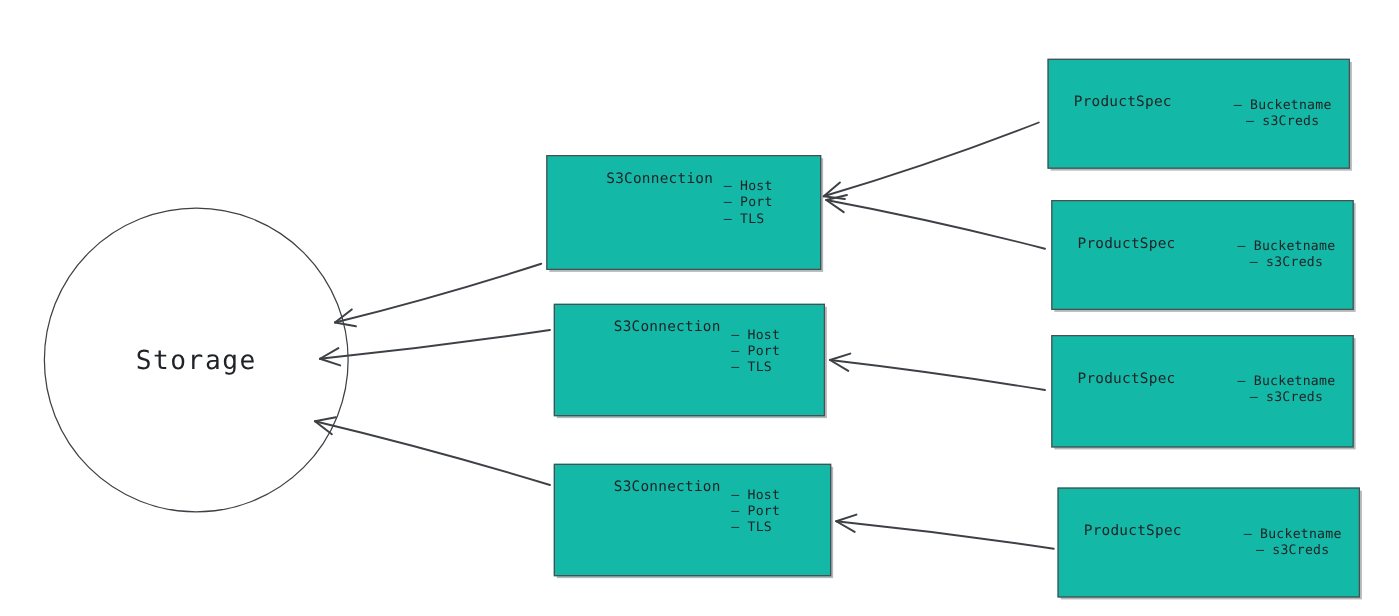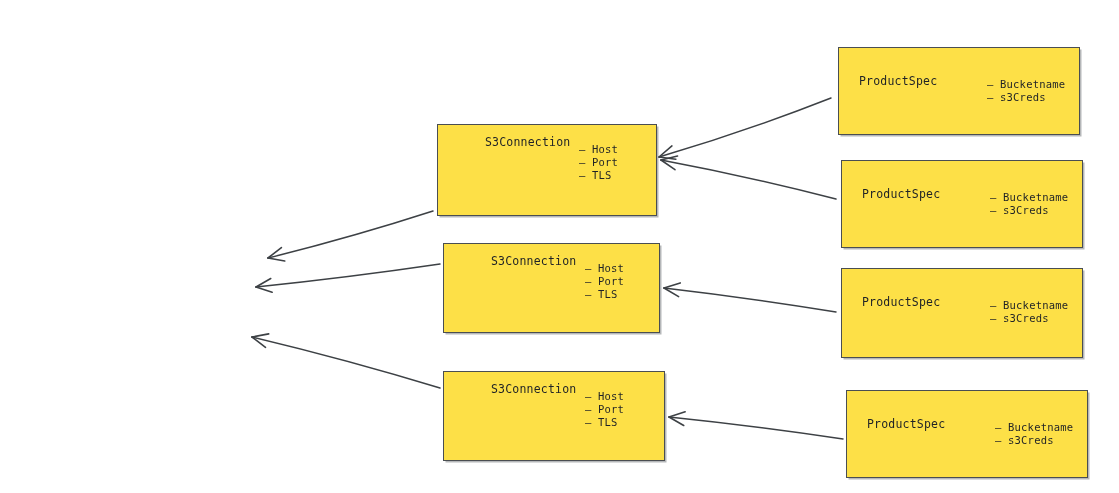--- a/index.html
+++ b/index.html
@@ -44,21 +44,21 @@
     color: #1f2226;
     font-weight: 400;
     white-space: nowrap;
   }
 
   
   .box-node {
     position: absolute;
     box-sizing: border-box;
     border: 1.5px solid #4a4e52;
-    background: #fde047;
+    background: #14b8a6;
     box-shadow: 2px 2px 0 -0.5px rgba(120,124,128,0.55);
   }
   .box-title {
     position: absolute;
     font-size: 11.5px;
     color: #1f2226;
     white-space: nowrap;
     letter-spacing: 0.2px;
   }
   .box-fields {
@@ -70,21 +70,21 @@
     letter-spacing: 0.2px;
   }
   .box-fields .field-row {
     display: block;
   }
 
   .s3-title  { left: 11px; top: 10px; margin-left: 36px; }
   .s3-fields { left: 141px; top: 18px; }
 
   .ps-title  { left: 20px; top: 26px; }
-  .ps-fields { left: 148px; top: 30px; }
+  .ps-fields { left: 148px; top: 30px; text-align: center; }
 </style>
 </head>
 <body>
 
 <div id="canvas">
 
   <svg id="edges" viewBox="0 0 1119 493" xmlns="http://www.w3.org/2000/svg">
       <g>
         <path d="M 831 98 Q 746.2978596765083 131.28359092134625 659 157" fill="none" stroke="#3d4145" stroke-width="1.5" stroke-linecap="round"></path>
         <line x1="659" y1="157" x2="671.931087643604" y2="145.96428650456016" stroke="#3d4145" stroke-width="1.6" stroke-linecap="round"></line>
@@ -115,20 +115,23 @@
         <line x1="256" y1="287" x2="270.7293264155032" y2="278.51195291332806" stroke="#3d4145" stroke-width="1.6" stroke-linecap="round"></line>
         <line x1="256" y1="287" x2="272.15184369710977" y2="292.3026356827653" stroke="#3d4145" stroke-width="1.6" stroke-linecap="round"></line>
       </g>
       <g>
         <path d="M 440 388 Q 346.7854420571846 359.6046449656725 252 337" fill="none" stroke="#3d4145" stroke-width="1.5" stroke-linecap="round"></path>
         <line x1="252" y1="337" x2="268.7071246253853" y2="333.8580282063895" stroke="#3d4145" stroke-width="1.6" stroke-linecap="round"></line>
         <line x1="252" y1="337" x2="265.49103229339715" y2="347.34369603471197" stroke="#3d4145" stroke-width="1.6" stroke-linecap="round"></line>
       </g>
     </svg>
 
+  <div class="circle-node" id="storage-node" style="left: 35px; top: 166px; width: 244px; height: 244px;">
+    <span class="circle-label">Storage</span>
+  </div>
 
   <div class="box-node" id="s3-0" style="left: 437px; top: 124px; width: 220px; height: 92px;">
     <div class="box-title s3-title">S3Connection</div>
     <div class="box-fields s3-fields">
         <span class="field-row">– Host</span>
         <span class="field-row">– Port</span>
         <span class="field-row">– TLS</span>
       </div>
   </div>
 

